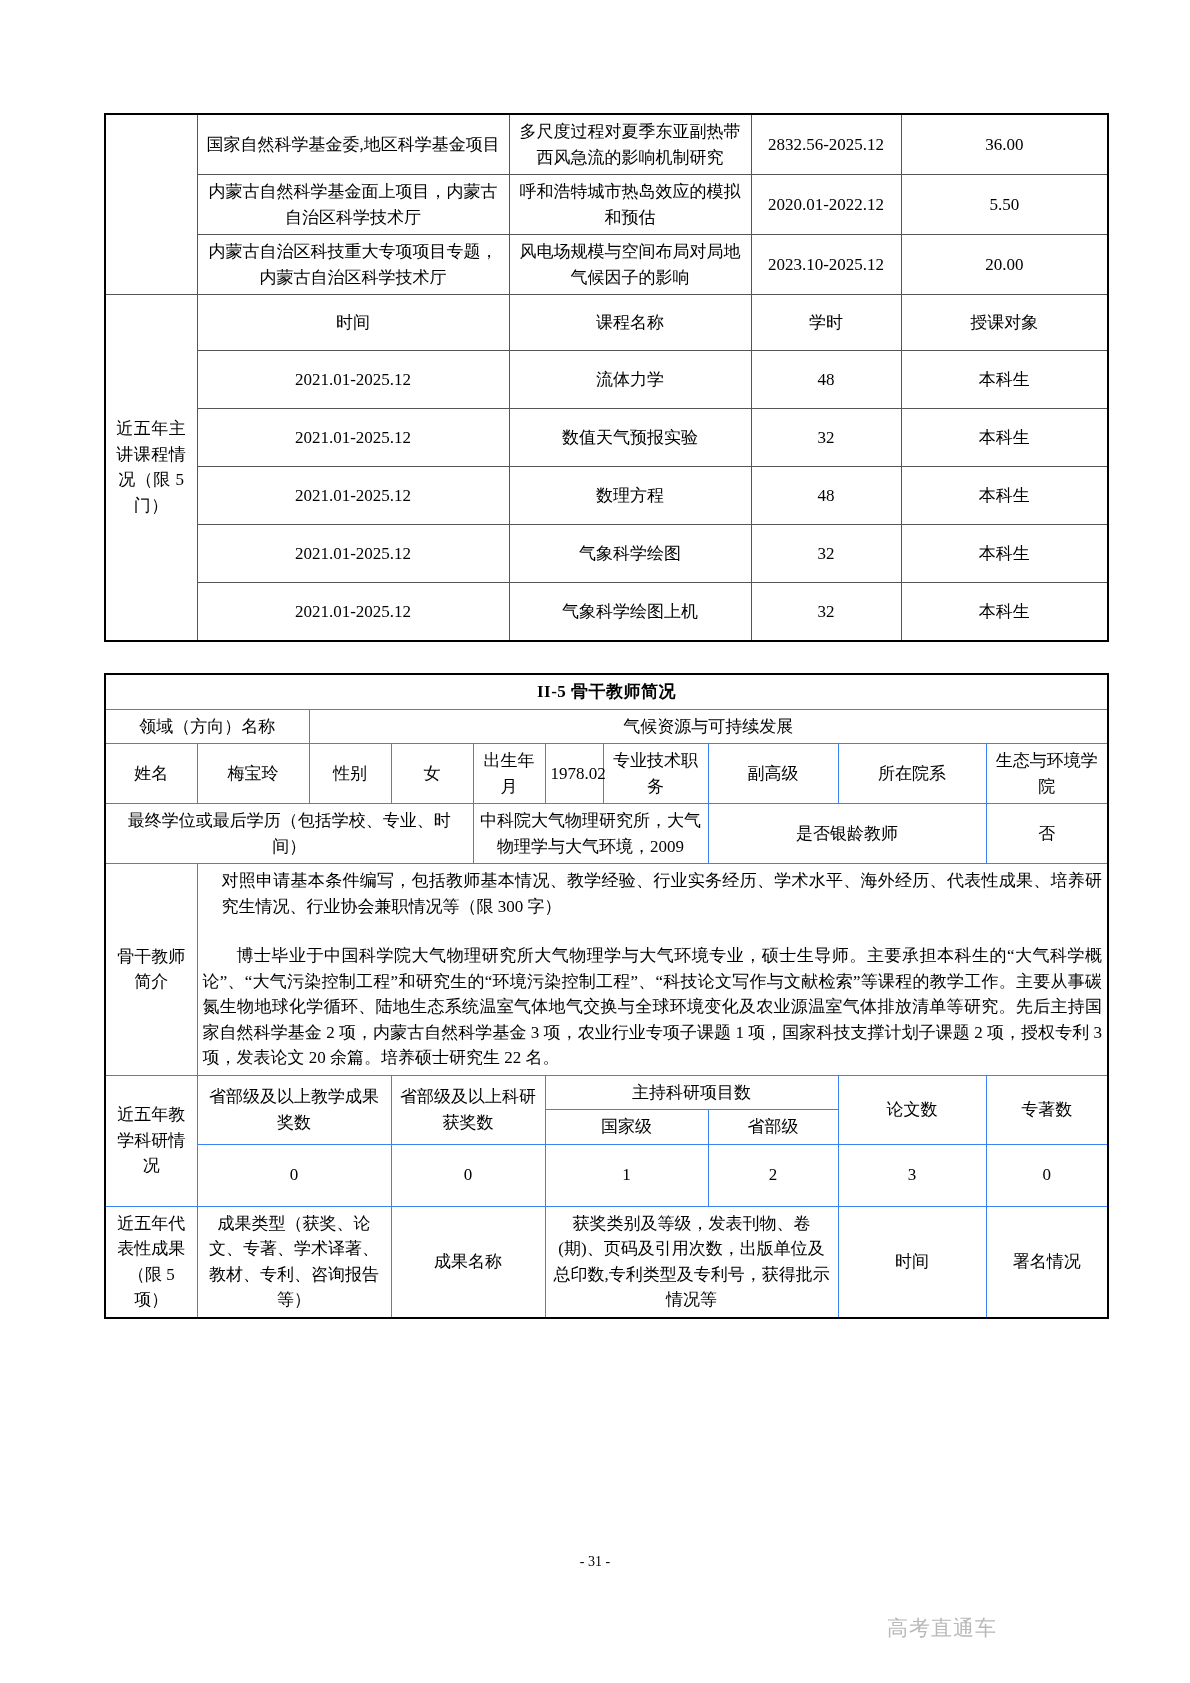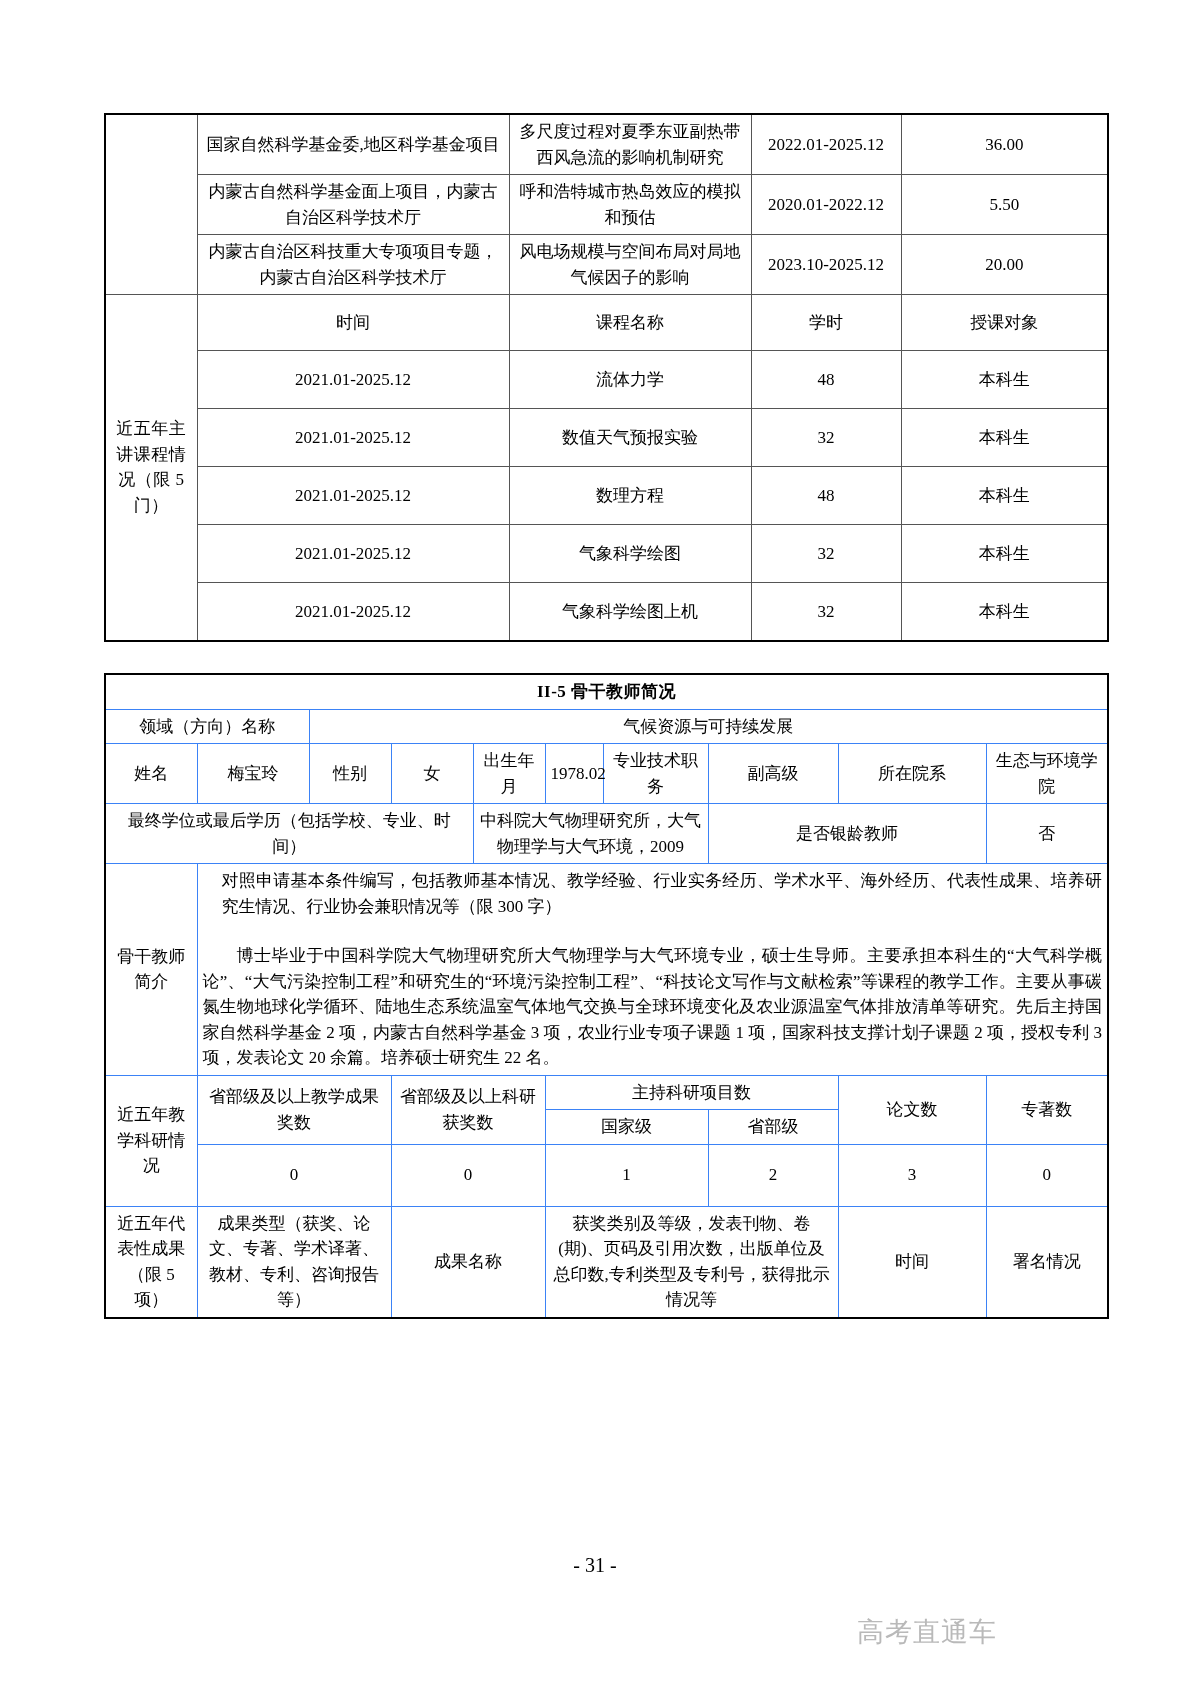--- a/index.html
+++ b/index.html
@@ -105,28 +105,28 @@
   .ach-label { font-size: 17px; line-height: 1.6; padding: 6px 2px; }
   .ach-head { font-size: 17px; line-height: 1.6; padding: 8px 6px; }
 
   
   #page-number {
     position: absolute;
     left: 0;
     top: 1554px;
     width: 1190px;
     text-align: center;
-    font-size: 20px;
+    font-size: 14px;
     font-family: "Liberation Serif", "DejaVu Serif", serif;
   }
   #watermark {
     position: absolute;
     right: 46px;
     top: 1614px;
-    font-size: 27px;
+    font-size: 21px;
     color: #b9b9b9;
     font-family: "DejaVu Sans", "Liberation Sans", sans-serif;
     letter-spacing: 1px;
     white-space: nowrap;
   }
 </style>
 </head>
 <body>
 
 <div class="page">
@@ -138,21 +138,21 @@
       <col style="width:242px">
       <col style="width:150px">
       <col style="width:207px">
     </colgroup>
     <tbody>
 
       <tr>
         <td rowspan="3"></td>
         <td class="proj-name">国家自然科学基金委,地区科学基金项目</td>
         <td class="proj-title">多尺度过程对夏季东亚副热带西风急流的影响机制研究</td>
-        <td class="proj-date">2022.01-2025.12</td>
+        <td class="proj-date">2832.56-2025.12</td>
         <td class="proj-amt">36.00</td>
       </tr>
 
       <tr>
         <td class="proj-name">内蒙古自然科学基金面上项目，内蒙古自治区科学技术厅</td>
         <td class="proj-title">呼和浩特城市热岛效应的模拟和预估</td>
         <td class="proj-date">2020.01-2022.12</td>
         <td class="proj-amt">5.50</td>
       </tr>
 

